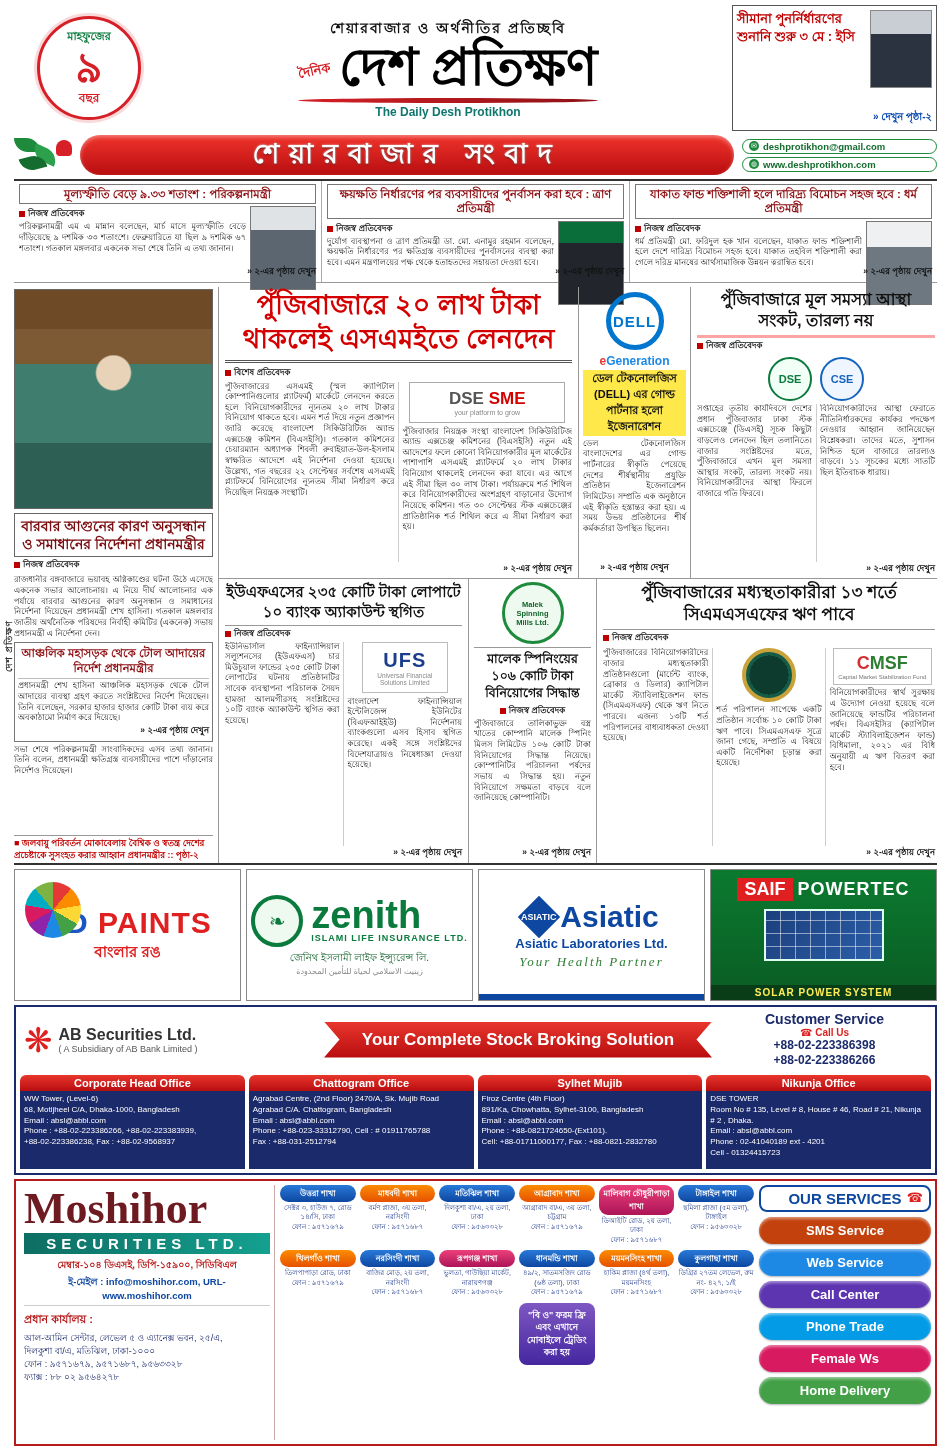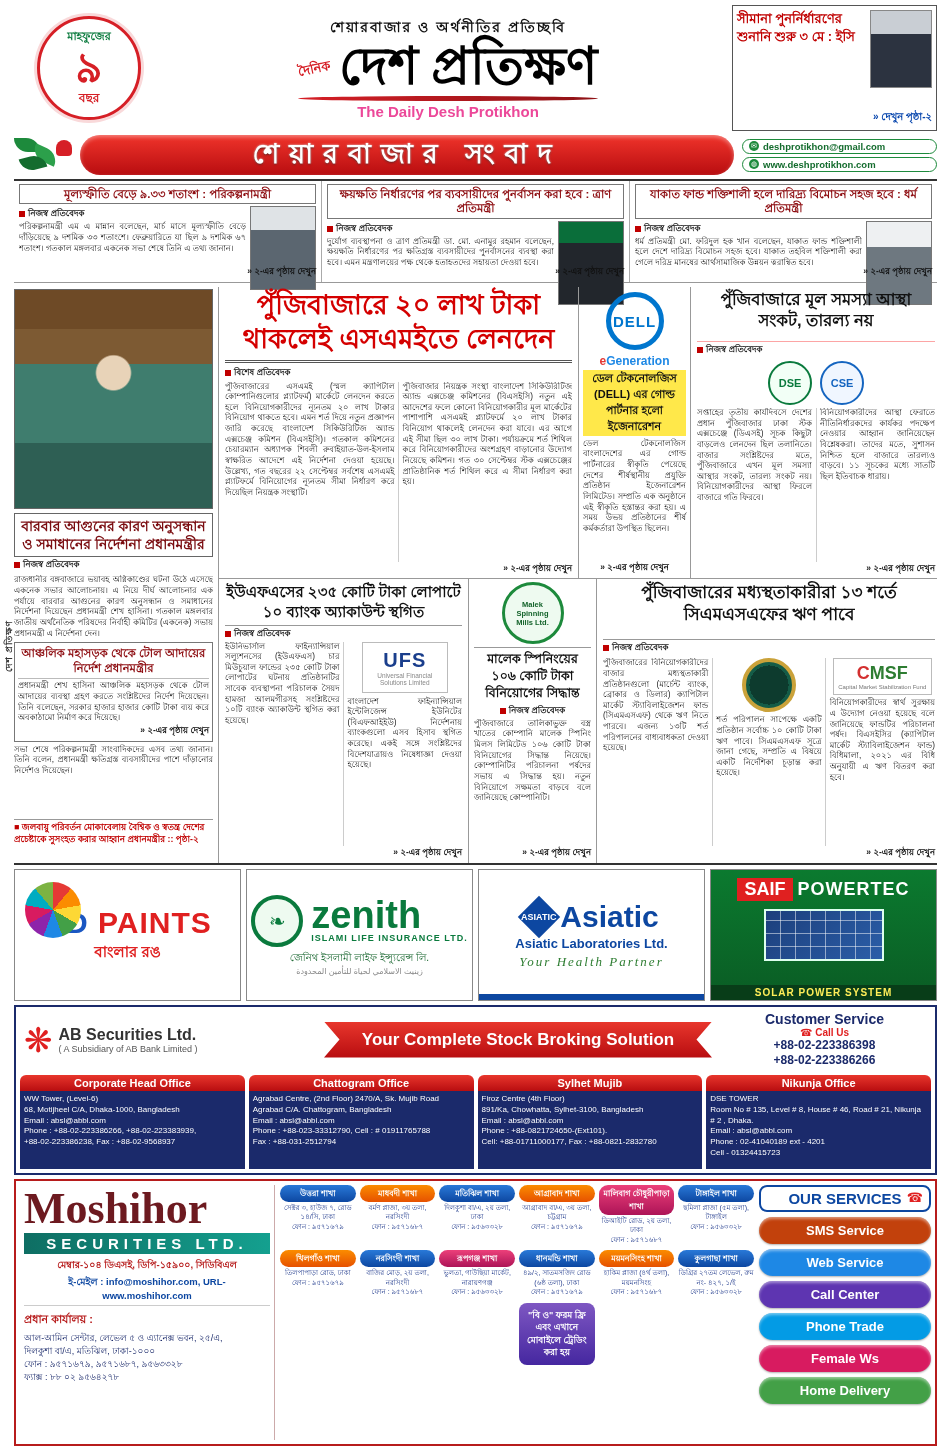--- a/index.html
+++ b/index.html
@@ -23,21 +23,21 @@
                   display:flex; flex-direction:column; align-items:center; justify-content:center; box-shadow:0 0 0 3px #f9d9da; }
   .anniv-top { font-size:11px; font-weight:bold; color:#0a7a3d; }
   .anniv-num { font-size:42px; font-weight:bold; color:#d61f26; line-height:1; }
   .anniv-bot { font-size:12px; font-weight:bold; color:#d61f26; }
   .mh-center { flex:1 1 auto; display:flex; flex-direction:column; align-items:center; justify-content:center; }
   .mh-tagline { font-size:14px; font-weight:bold; color:#111; letter-spacing:2px; }
   .mh-titlerow { display:flex; align-items:flex-end; gap:8px; }
   .mh-daily { font-size:13px; font-weight:bold; color:#d61f26; transform:rotate(-12deg); margin-bottom:14px; }
   .mh-title { font-size:52px; font-weight:bold; color:#000; line-height:1.05; font-family:"Liberation Serif","DejaVu Serif",serif; }
   .mh-swoosh { width:300px; height:5px; border-radius:50%; background:linear-gradient(90deg,#d61f26,#8e1216); margin-top:2px; }
-  .mh-sub { font-size:15px; font-weight:bold; color:#ec4899; margin-top:2px; }
+  .mh-sub { font-size:12px; font-weight:bold; color:#0f766e; margin-top:2px; }
   .sidebox { flex:0 0 205px; border:1px solid #555; padding:4px; display:flex; flex-direction:column; }
   .sidebox-row { display:flex; gap:5px; flex:1; }
   .sidebox-head { font-size:13px; font-weight:bold; color:#c00000; line-height:1.35; flex:1; }
   .sidebox-photo { flex:0 0 62px; height:78px; border:1px solid #888;
                    background:linear-gradient(180deg,#c9ced4 0 30%,#2c3340 30% 100%); }
   .sidebox-link { font-size:10px; font-weight:bold; color:#0645ad; text-align:right; }
 
   
   .banner { height:40px; display:flex; align-items:center; gap:8px; }
   .banner-deco { width:58px; height:34px; position:relative; flex:0 0 auto; }
@@ -69,21 +69,21 @@
   .sq { width:6px; height:6px; background:#c00000; flex:0 0 auto; }
   .tiny { font-size:8.2px; line-height:1.3; text-align:justify; color:#222; }
   .more { font-size:8.5px; font-weight:bold; color:#111; text-align:right; margin-top:auto; }
   .brief-photo { flex:0 0 66px; height:84px; border:1px solid #777; align-self:flex-start; }
   .ph1 { background:linear-gradient(180deg,#dfe3e6 0 28%,#5b6670 28% 100%); }
   .ph2 { background:linear-gradient(180deg,#0a6e3a 0 25%,#22262c 25% 100%); }
   .ph3 { background:linear-gradient(180deg,#eef0f2 0 30%,#6e7880 30% 100%); }
 
   
   .main { height:578px; display:flex; gap:0; border-bottom:2px solid #333; }
-  .colA { flex:0 0 205px; border-right:1px solid #999; padding:2px 5px 18px 0; display:flex; flex-direction:column; }
+  .colA { flex:0 0 205px; border-right:1px solid #999; padding:2px 5px 2px 0; display:flex; flex-direction:column; }
   .pm-photo { width:100%; height:220px; border:1px solid #666;
               background:
                 radial-gradient(circle at 50% 38%, #e8d3b8 0 10%, transparent 11%),
                 linear-gradient(180deg,#6e4a26 0 18%, #7d5a33 18% 34%, #3f7d6e 34% 70%, #2e5f54 70% 100%); }
   .pm-head { border:1px solid #666; margin-top:4px; padding:3px; font-size:14px; font-weight:bold; color:#7a0c10;
              text-align:center; line-height:1.3; }
   .pm-body { margin-top:2px; overflow:hidden; flex:1; }
   .innerbox { border:1px solid #777; margin:3px 0; padding:3px; }
   .innerbox-head { font-size:11.5px; font-weight:bold; color:#8e0e12; text-align:center; line-height:1.3; border-bottom:1px solid #bbb; padding-bottom:2px; margin-bottom:2px; }
   .pm-footer { border-top:1px solid #999; margin-top:2px; padding-top:2px; font-size:8.8px; font-weight:bold; color:#c00000; line-height:1.3; }
@@ -103,40 +103,40 @@
 
   .dellbox { flex:0 0 112px; border-right:1px solid #999; padding:3px 4px; display:flex; flex-direction:column; align-items:center; }
   .dell-logo { width:58px; height:58px; border-radius:50%; border:5px solid #0076ce; display:flex; align-items:center; justify-content:center;
                font-size:15px; font-weight:bold; color:#0076ce; letter-spacing:1px; margin-top:2px; }
   .egen { font-size:12px; font-weight:bold; margin:4px 0 2px; }
   .egen .e1{color:#e53935;} .egen .e2{color:#1e88e5;}
   .dell-head { background:#ffe84a; font-size:11px; font-weight:bold; text-align:center; line-height:1.45; padding:1px 2px; color:#111; }
   .dellbox .tiny { margin-top:3px; }
 
   .rstory { flex:1; padding:2px 2px 2px 6px; display:flex; flex-direction:column; min-width:0; }
-  .rstory-head { font-size:16.5px; font-weight:bold; color:#111; text-align:center; line-height:1.3; border-bottom:1px solid #fca5a5; padding-bottom:9px; }
+  .rstory-head { font-size:16.5px; font-weight:bold; color:#111; text-align:center; line-height:1.3; border-bottom:3px solid #fca5a5; padding-bottom:3px; }
   .rlogos { display:flex; justify-content:center; gap:8px; margin:3px 0; }
   .rlogo { width:44px; height:44px; border-radius:50%; border:2px solid #0a7a3d; display:flex; align-items:center; justify-content:center;
            font-size:11px; font-weight:bold; color:#0a7a3d; background:#f2fff6; }
   .rlogo.cse { color:#1565c0; border-color:#1565c0; background:#f0f6ff; }
   .cols2 { column-count:2; column-gap:8px; column-rule:1px solid #ccc; flex:1; overflow:hidden; }
 
   .ufs { flex:0 0 250px; border-right:1px solid #999; padding:3px 6px; display:flex; flex-direction:column; min-width:0; }
   .ufs-head { font-size:15px; font-weight:bold; color:#111; text-align:center; line-height:1.35; border-bottom:1px solid #999; padding-bottom:2px; }
   .ufs-logo { border:1px solid #bbb; width:86px; padding:6px 4px; text-align:center; margin:4px auto; break-inside:avoid; }
   .ufs-logo .u1 { font-size:20px; font-weight:bold; color:#1a3e8c; letter-spacing:1px; }
   .ufs-logo .u2 { font-size:6.5px; color:#888; }
 
   .malek { flex:0 0 128px; border-right:1px solid #999; padding:3px 5px; display:flex; flex-direction:column; align-items:center; min-width:0; }
   .malek-logo { width:62px; height:62px; border-radius:50%; border:3px solid #1d8a3c; background:#eefaf0;
                 display:flex; align-items:center; justify-content:center; text-align:center; font-size:7.5px; font-weight:bold; color:#14632b; padding:4px; }
   .malek-head { font-size:12.5px; font-weight:bold; text-align:center; color:#111; line-height:1.35; margin:3px 0 1px; border-top:1px solid #999; padding-top:3px; }
 
   .cmsf { flex:1; padding:3px 2px 3px 6px; display:flex; flex-direction:column; min-width:0; }
-  .cmsf-head { font-size:17px; font-weight:bold; color:#111; text-align:center; line-height:1.3; border-bottom:1px solid #999; padding-bottom:13px; }
+  .cmsf-head { font-size:17px; font-weight:bold; color:#111; text-align:center; line-height:1.3; border-bottom:1px solid #999; padding-bottom:3px; }
   .cols3 { column-count:3; column-gap:8px; column-rule:1px solid #ccc; flex:1; overflow:hidden; margin-top:2px; }
   .bsec-seal { width:54px; height:54px; border-radius:50%; margin:3px auto; border:4px solid #caa23a;
                background:radial-gradient(circle,#0d3b2e 0 60%,#145c47 60% 100%); break-inside:avoid; }
   .cmsf-logo { border:1px solid #bbb; width:94%; margin:3px auto; text-align:center; padding:4px 2px; break-inside:avoid; }
   .cmsf-logo .c1 { font-size:18px; font-weight:bold; }
   .cmsf-logo .c1 .r{color:#d32f2f;} .cmsf-logo .c1 .g{color:#2e7d32;}
   .cmsf-logo .c2 { font-size:6px; color:#777; }
 
   
   .adrow { height:132px; display:flex; gap:5px; }
@@ -340,20 +340,24 @@
       <div class="mrow1">
         <div class="lead">
           <div class="lead-head">পুঁজিবাজারে ২০ লাখ টাকা থাকলেই এসএমইতে লেনদেন</div>
           <div class="dbl"></div>
           <div class="byline">
               <span class="sq"></span>
               <span>বিশেষ প্রতিবেদক</span>
             </div>
           <div class="lead-cols">
             <div class="tiny">পুঁজিবাজারের এসএমই (স্মল ক্যাপিটাল কোম্পানিগুলোর প্ল্যাটফর্ম) মার্কেটে লেনদেন করতে হলে বিনিয়োগকারীদের ন্যূনতম ২০ লাখ টাকার বিনিয়োগ থাকতে হবে। এমন শর্ত দিয়ে নতুন প্রজ্ঞাপন জারি করেছে বাংলাদেশ সিকিউরিটিজ অ্যান্ড এক্সচেঞ্জ কমিশন (বিএসইসি)। গতকাল কমিশনের চেয়ারম্যান অধ্যাপক শিবলী রুবাইয়াত-উল-ইসলাম স্বাক্ষরিত আদেশে এই নির্দেশনা দেওয়া হয়েছে। উল্লেখ্য, গত বছরের ২২ সেপ্টেম্বর সর্বশেষ এসএমই প্ল্যাটফর্মে বিনিয়োগের ন্যূনতম সীমা নির্ধারণ করে দিয়েছিল নিয়ন্ত্রক সংস্থাটি।</div>
+            <div class="logo-dsesme">
+              <div class="dsesme-main"><span>DSE</span> <b>SME</b></div>
+              <div class="dsesme-sub">your platform to grow</div>
+            </div>
             <div class="tiny">পুঁজিবাজার নিয়ন্ত্রক সংস্থা বাংলাদেশ সিকিউরিটিজ অ্যান্ড এক্সচেঞ্জ কমিশনের (বিএসইসি) নতুন এই আদেশের ফলে কোনো বিনিয়োগকারীর মূল মার্কেটের পাশাপাশি এসএমই প্ল্যাটফর্মে ২০ লাখ টাকার বিনিয়োগ থাকলেই লেনদেন করা যাবে। এর আগে এই সীমা ছিল ৩০ লাখ টাকা। পর্যায়ক্রমে শর্ত শিথিল করে বিনিয়োগকারীদের অংশগ্রহণ বাড়ানোর উদ্যোগ নিয়েছে কমিশন। গত ৩০ সেপ্টেম্বর স্টক এক্সচেঞ্জের প্রাতিষ্ঠানিক শর্ত শিথিল করে এ সীমা নির্ধারণ করা হয়।</div>
           </div>
           <div class="more">» ২-এর পৃষ্ঠায় দেখুন</div>
         </div>
 
         <div class="dellbox">
           <div class="dell-logo">DELL</div>
           <div class="egen"><span class="e1">e</span><span class="e2">Generation</span></div>
           <div class="dell-head">ডেল টেকনোলজিস (DELL) এর গোল্ড পার্টনার হলো ইজেনারেশন</div>
           <div class="tiny">ডেল টেকনোলজিস বাংলাদেশের এর গোল্ড পার্টনারের স্বীকৃতি পেয়েছে দেশের শীর্ষস্থানীয় প্রযুক্তি প্রতিষ্ঠান ইজেনারেশন লিমিটেড। সম্প্রতি এক অনুষ্ঠানে এই স্বীকৃতি হস্তান্তর করা হয়। এ সময় উভয় প্রতিষ্ঠানের শীর্ষ কর্মকর্তারা উপস্থিত ছিলেন।</div>

